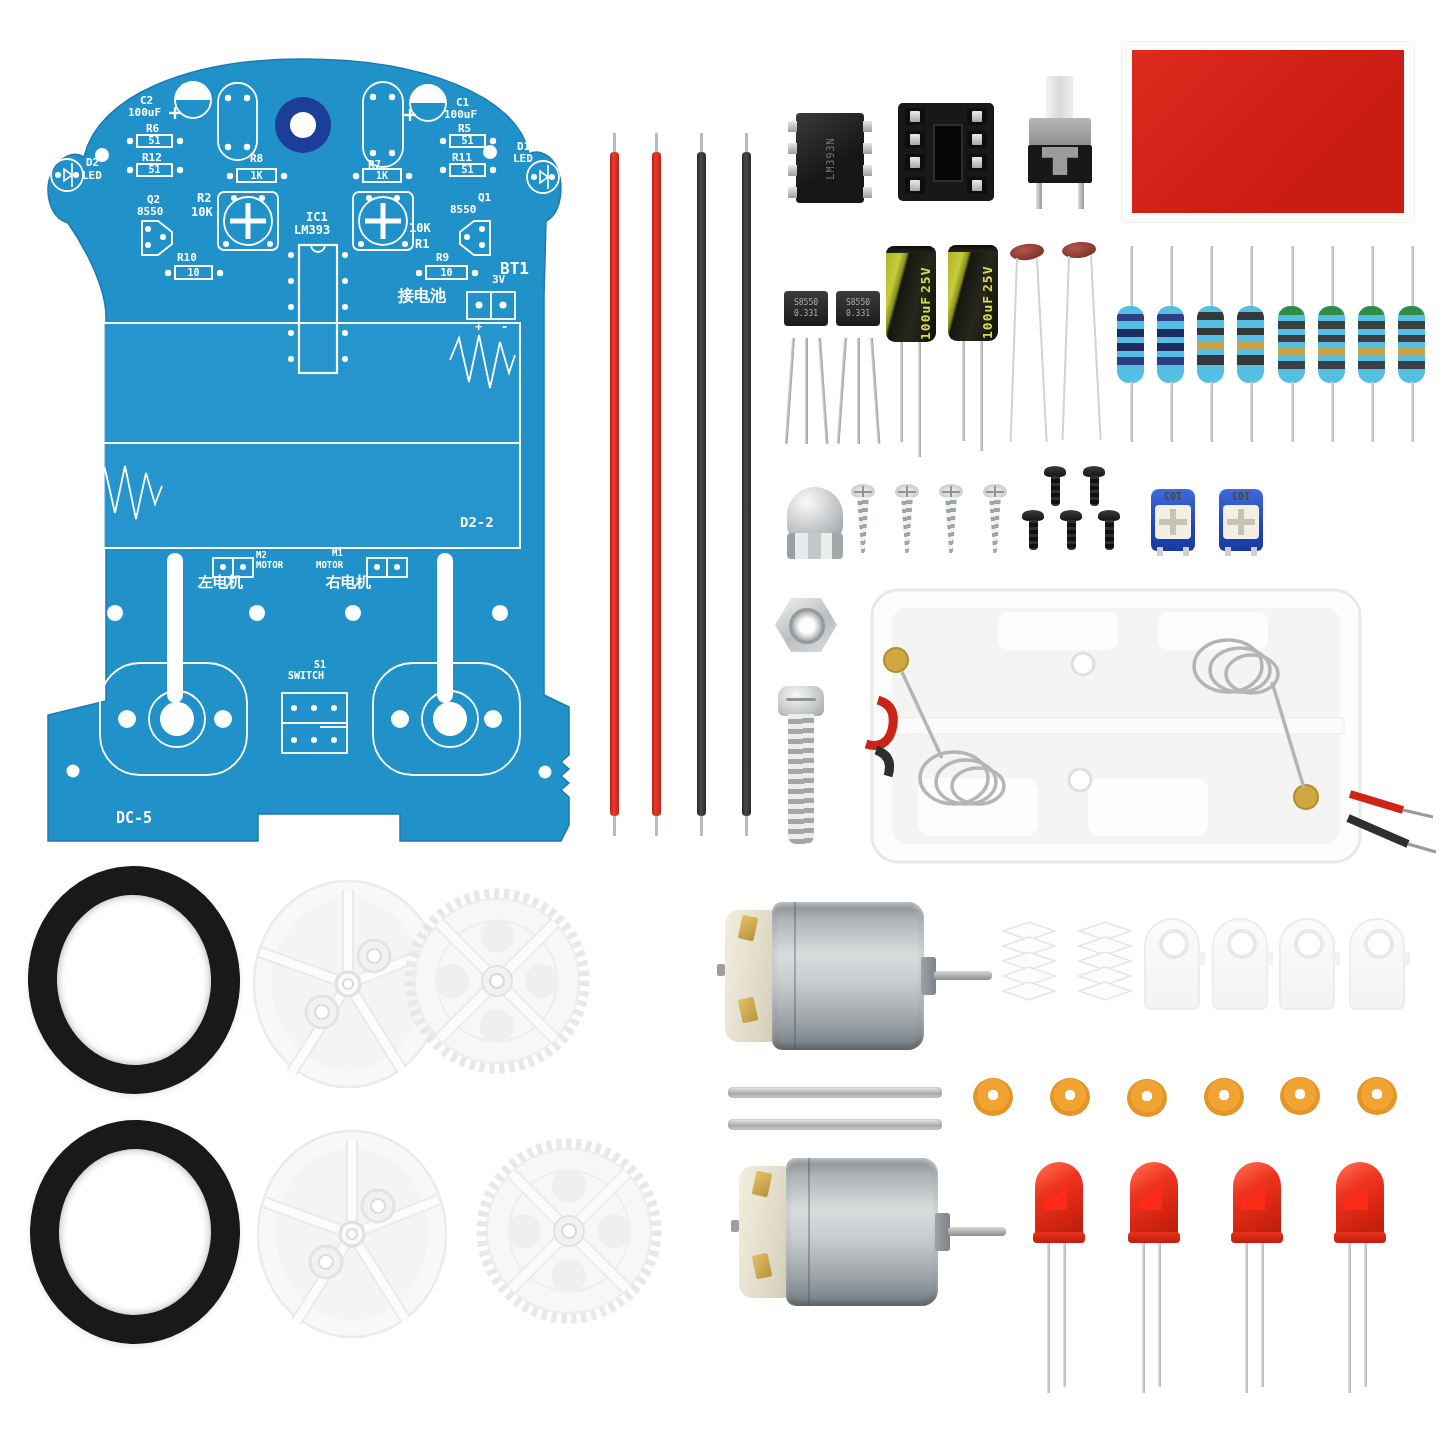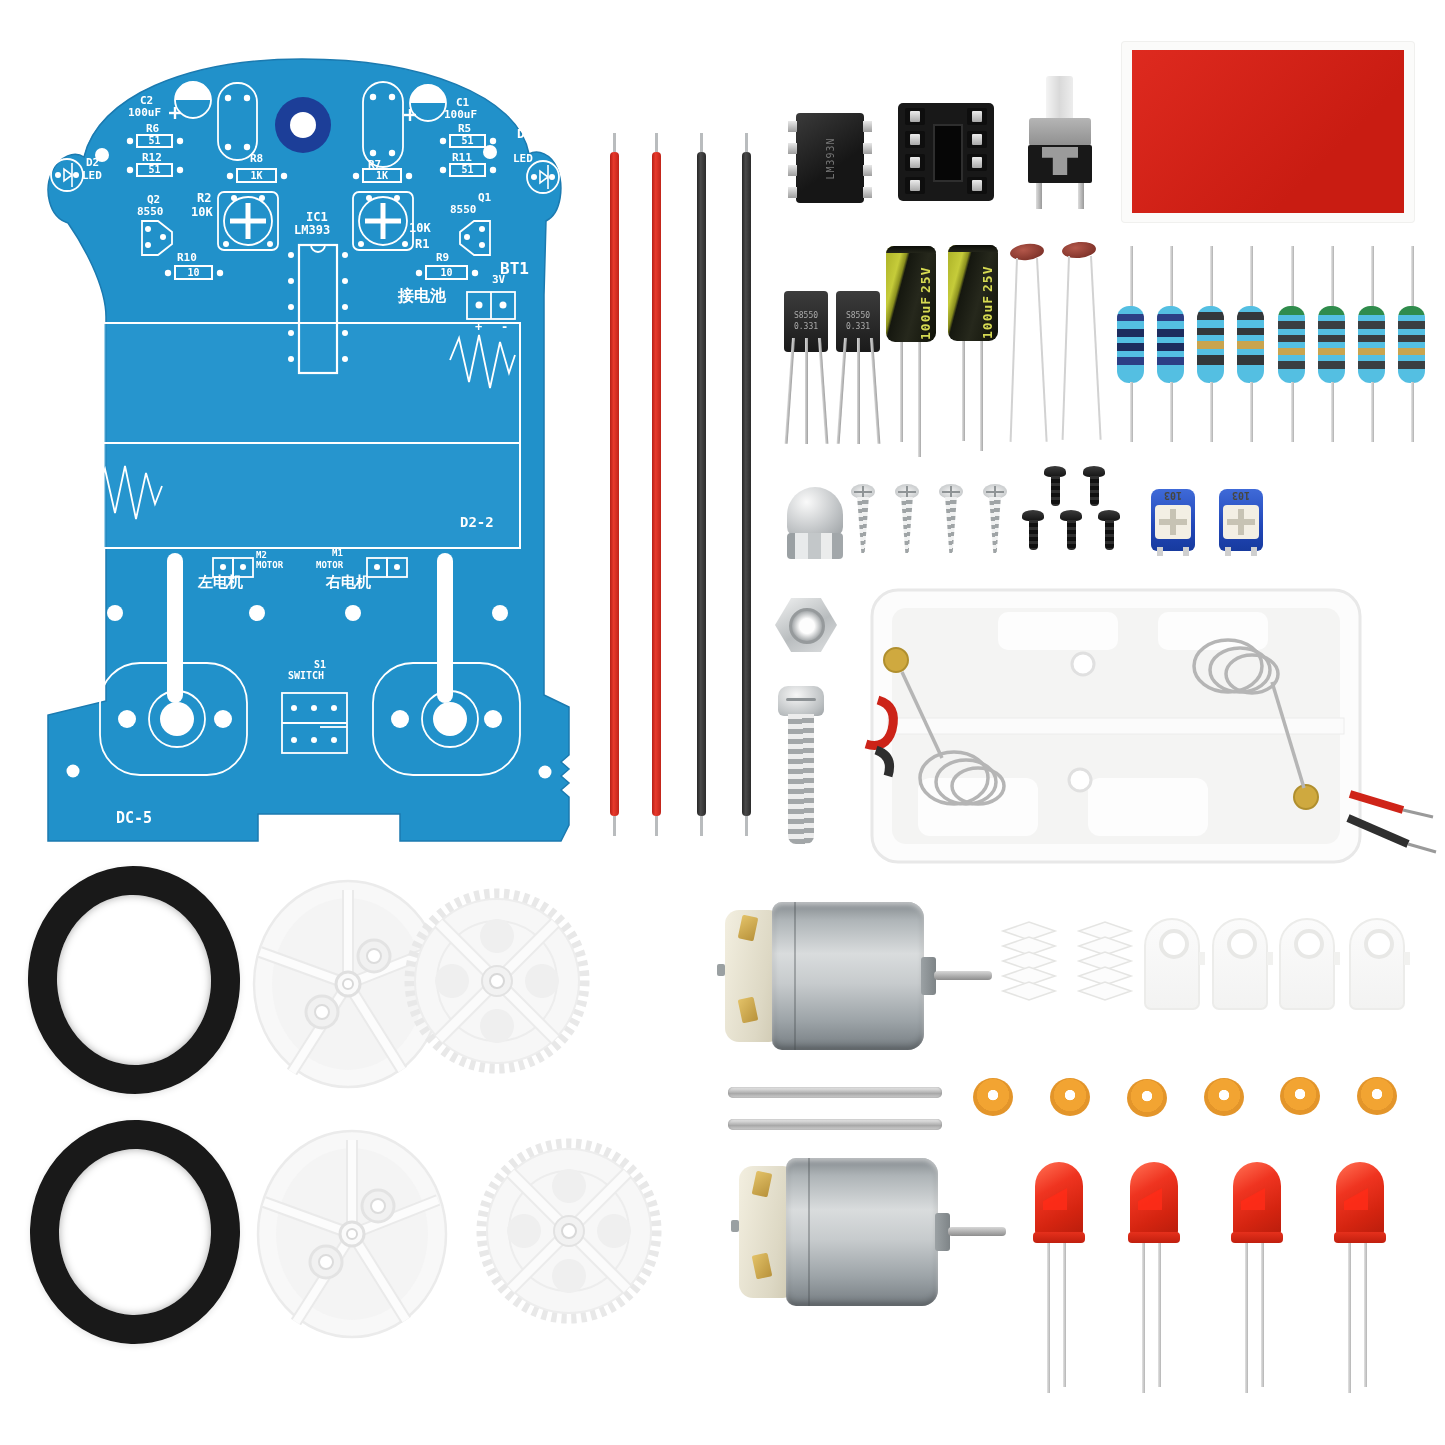--- a/index.html
+++ b/index.html
@@ -36,21 +36,21 @@
             background:linear-gradient(180deg,#b5b5b5,#8f8f8f)}
   #sw-lower{position:absolute;left:1028px;top:145px;width:64px;height:38px;background:#181818;border-radius:2px}
   #sw-lower .t{position:absolute;left:14px;top:2px;width:36px;height:28px;background:#9b9b9b;
        clip-path:polygon(0 0,100% 0,100% 38%,70% 38%,70% 100%,30% 100%,30% 38%,0 38%)}
   .swpin{position:absolute;top:183px;width:6px;height:26px;background:linear-gradient(90deg,#ddd,#999)}
   #tape{position:absolute;left:1122px;top:42px;width:292px;height:180px;background:#fbfbfa;
         border-radius:3px;box-shadow:0 0 0 1px #f0f0ee}
   #tape .red{position:absolute;left:10px;top:8px;right:10px;bottom:9px;
              background:linear-gradient(135deg,#de2a1f,#c91c12 70%)}
   
-  .to92{position:absolute;width:44px;height:61px;border-radius:4px;color:#ababab;
+  .to92{position:absolute;width:44px;height:35px;border-radius:4px;color:#ababab;
         background:linear-gradient(180deg,#3c3c3c,#1a1a1a);font-family:"DejaVu Sans Mono",monospace;
         font-size:8px;line-height:1.35;display:flex;flex-direction:column;align-items:center;justify-content:center}
   .tleg{position:absolute;width:3px;height:106px;background:linear-gradient(90deg,#d8d8d8,#9f9f9f);transform-origin:top}
   .ecap{position:absolute;width:50px;height:96px;border-radius:8px 8px 9px 9px;overflow:hidden;
         background:linear-gradient(105deg,#aab026 0%,#c6cc3a 22%,#8a8f1e 30%,#15170f 34%,#26281c 60%,#101208 100%)}
   .ecap .rim{position:absolute;left:0;top:0;right:0;height:7px;background:linear-gradient(#0c0d08,#23251a)}
   .ecap .ctext{position:absolute;right:3px;top:4px;bottom:2px;writing-mode:vertical-rl;transform:rotate(180deg);
         color:#d6da52;font-weight:bold;font-family:"DejaVu Sans Mono",monospace;font-size:13px;letter-spacing:1px;display:flex;gap:3px}
   .cleg{position:absolute;width:3px;height:100px;background:linear-gradient(90deg,#e0e0e0,#a7a7a7)}
   .ldr-head{position:absolute;width:34px;height:16px;border-radius:50%;
@@ -351,21 +351,21 @@
       <div class="pcb-label" style="left: 120px; top: 40px; font-size: 11px;">C2</div>
       <div class="pcb-label" style="left: 108px; top: 52px; font-size: 11px;">100uF</div>
       <div class="pcb-label" style="left: 126px; top: 68px; font-size: 11px;">R6</div>
       <div class="pcb-label" style="left: 122px; top: 97px; font-size: 11px;">R12</div>
       <div class="pcb-label" style="left: 230px; top: 98px; font-size: 11px;">R8</div>
       <div class="pcb-label" style="left: 348px; top: 104px; font-size: 11px;">R7</div>
       <div class="pcb-label" style="left: 436px; top: 42px; font-size: 11px;">C1</div>
       <div class="pcb-label" style="left: 424px; top: 54px; font-size: 11px;">100uF</div>
       <div class="pcb-label" style="left: 438px; top: 68px; font-size: 11px;">R5</div>
       <div class="pcb-label" style="left: 432px; top: 97px; font-size: 11px;">R11</div>
-      <div class="pcb-label" style="left: 497px; top: 72px; font-size: 13px;">D1</div>
+      <div class="pcb-label" style="left: 497px; top: 86px; font-size: 11px;">D1</div>
       <div class="pcb-label" style="left: 493px; top: 98px; font-size: 11px;">LED</div>
       <div class="pcb-label" style="left: 66px; top: 102px; font-size: 11px;">D2</div>
       <div class="pcb-label" style="left: 62px; top: 115px; font-size: 11px;">LED</div>
       <div class="pcb-label" style="left: 127px; top: 139px; font-size: 11px;">Q2</div>
       <div class="pcb-label" style="left: 117px; top: 151px; font-size: 11px;">8550</div>
       <div class="pcb-label" style="left: 440px; top: 137px; font-size: 11px; padding-left: 18px;">Q1</div>
       <div class="pcb-label" style="left: 430px; top: 149px; font-size: 11px;">8550</div>
       <div class="pcb-label" style="left: 177px; top: 137px; font-size: 12px;">R2</div>
       <div class="pcb-label" style="left: 171px; top: 151px; font-size: 12px;">10K</div>
       <div class="pcb-label" style="left: 395px; top: 153px; font-size: 12px; margin-top: 30px;">R1</div>

